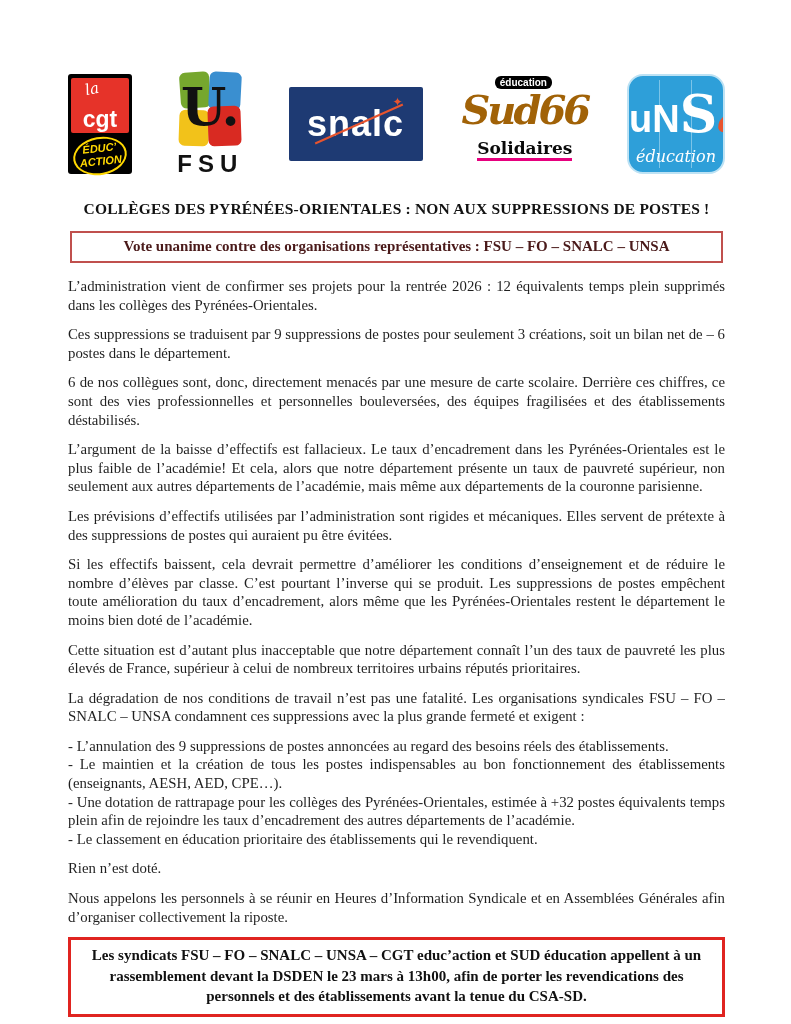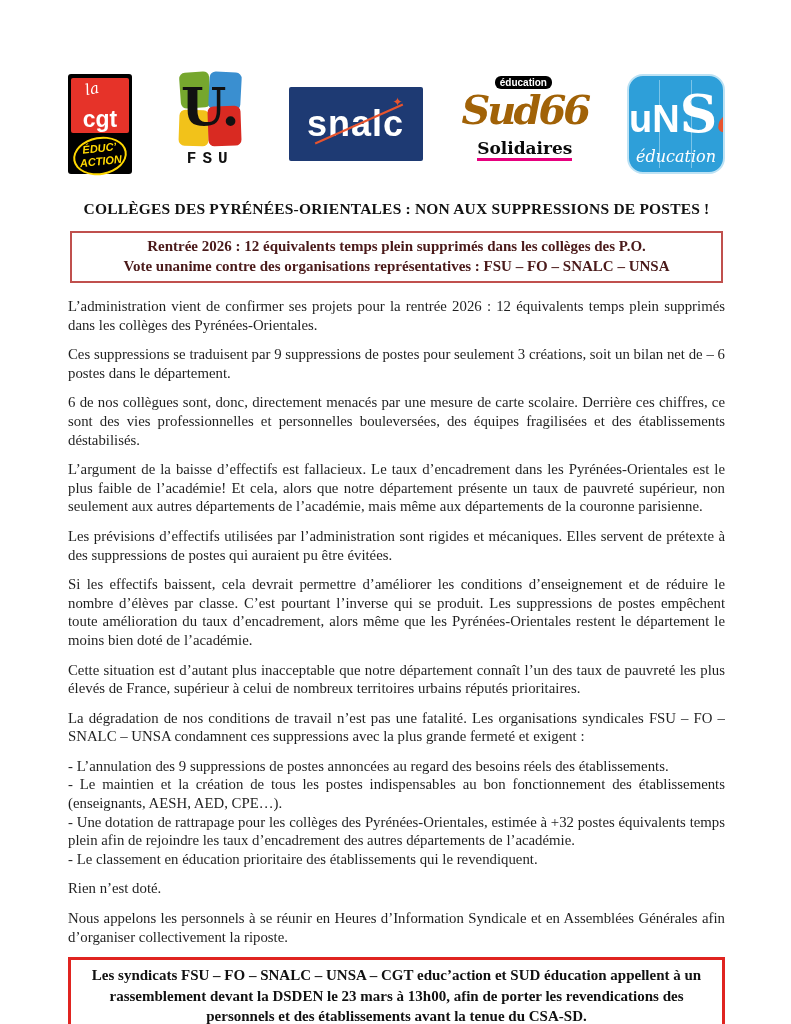--- a/index.html
+++ b/index.html
@@ -30,21 +30,21 @@
 
   
   .fsu { width:80px; height:104px; text-align:center; }
   .fsu-grid { position:relative; width:62px; height:74px; margin:0 auto; }
   .fsu-patch { position:absolute; border-radius:6px; }
   .fsu-g { background:#76a72e; width:30px; height:36px; left:1px; top:0; transform:rotate(-4deg); }
   .fsu-b { background:#3a8fd0; width:32px; height:38px; right:0; top:0; transform:rotate(3deg); }
   .fsu-y { background:#f2c21a; width:30px; height:36px; left:0; bottom:0; transform:rotate(2deg); }
   .fsu-r { background:#d92a22; width:33px; height:40px; right:0; bottom:0; transform:rotate(-2deg); }
   .fsu-u { position:absolute; left:0; right:0; top:1px; font-family:"DejaVu Serif", serif; font-weight:bold; font-size:52px; line-height:68px; color:#111; }
-  .fsu-label { font-family:Liberation Mono, monospace; font-weight:bold; font-size:16px; letter-spacing:6px; color:#111; margin-top:4px; }
+  .fsu-label { font-family:Liberation Sans, sans-serif; font-weight:bold; font-size:24px; letter-spacing:6px; color:#111; margin-top:4px; }
 
   
   .fo { width:122px; height:106px; text-align:left; padding-left:6px; }
   .fo-top { font-family:"Liberation Sans", sans-serif; font-weight:bold; font-style:italic; font-size:17px; letter-spacing:2px; }
   .fo-top .fnec { color:#111; } .fo-top .fp { color:#e2261f; }
   .fo-main { position:relative; height:80px; }
   .fo-fo { font-family:"Liberation Sans", sans-serif; font-weight:bold; font-style:italic; font-size:72px; line-height:74px; color:#e2261f; letter-spacing:-2px; }
   .fo-66 { position:absolute; left:44px; top:40px; font-family:"DejaVu Serif", serif; font-weight:bold; font-style:italic; font-size:32px; color:#ffe000; text-shadow:1px 1px 0 #c01810; }
 
   
@@ -139,21 +139,20 @@
         <span class="unsa-un">uN</span><span class="unsa-s">S</span><span class="unsa-a">a</span>
       </div>
       <div class="unsa-edu">éducation</div>
     </div>
 
   </div>
 
   <div class="doc-title">COLLÈGES DES PYRÉNÉES-ORIENTALES : NON AUX SUPPRESSIONS DE POSTES !</div>
 
   <div class="alert-top">
-    <div>Rentrée 2026 : 12 équivalents temps plein supprimés dans les collèges des P.O.</div>
     <div>Vote unanime contre des organisations représentatives : FSU – FO – SNALC – UNSA</div>
   </div>
 
   <div class="body-text">
     <p>L’administration vient de confirmer ses projets pour la rentrée 2026 : 12 équivalents temps plein supprimés dans les collèges des Pyrénées-Orientales.</p>
     <p>Ces suppressions se traduisent par 9 suppressions de postes pour seulement 3 créations, soit un bilan net de – 6 postes dans le département.</p>
     <p>6 de nos collègues sont, donc, directement menacés par une mesure de carte scolaire. Derrière ces chiffres, ce sont des vies professionnelles et personnelles bouleversées, des équipes fragilisées et des établissements déstabilisés.</p>
     <p>L’argument de la baisse d’effectifs est fallacieux. Le taux d’encadrement dans les Pyrénées-Orientales est le plus faible de l’académie! Et cela, alors que notre département présente un taux de pauvreté supérieur, non seulement aux autres départements de l’académie, mais même aux départements de la couronne parisienne.</p>
     <p>Les prévisions d’effectifs utilisées par l’administration sont rigides et mécaniques. Elles servent de prétexte à des suppressions de postes qui auraient pu être évitées.</p>
     <p>Si les effectifs baissent, cela devrait permettre d’améliorer les conditions d’enseignement et de réduire le nombre d’élèves par classe. C’est pourtant l’inverse qui se produit. Les suppressions de postes empêchent toute amélioration du taux d’encadrement, alors même que les Pyrénées-Orientales restent le département le moins bien doté de l’académie.</p>

